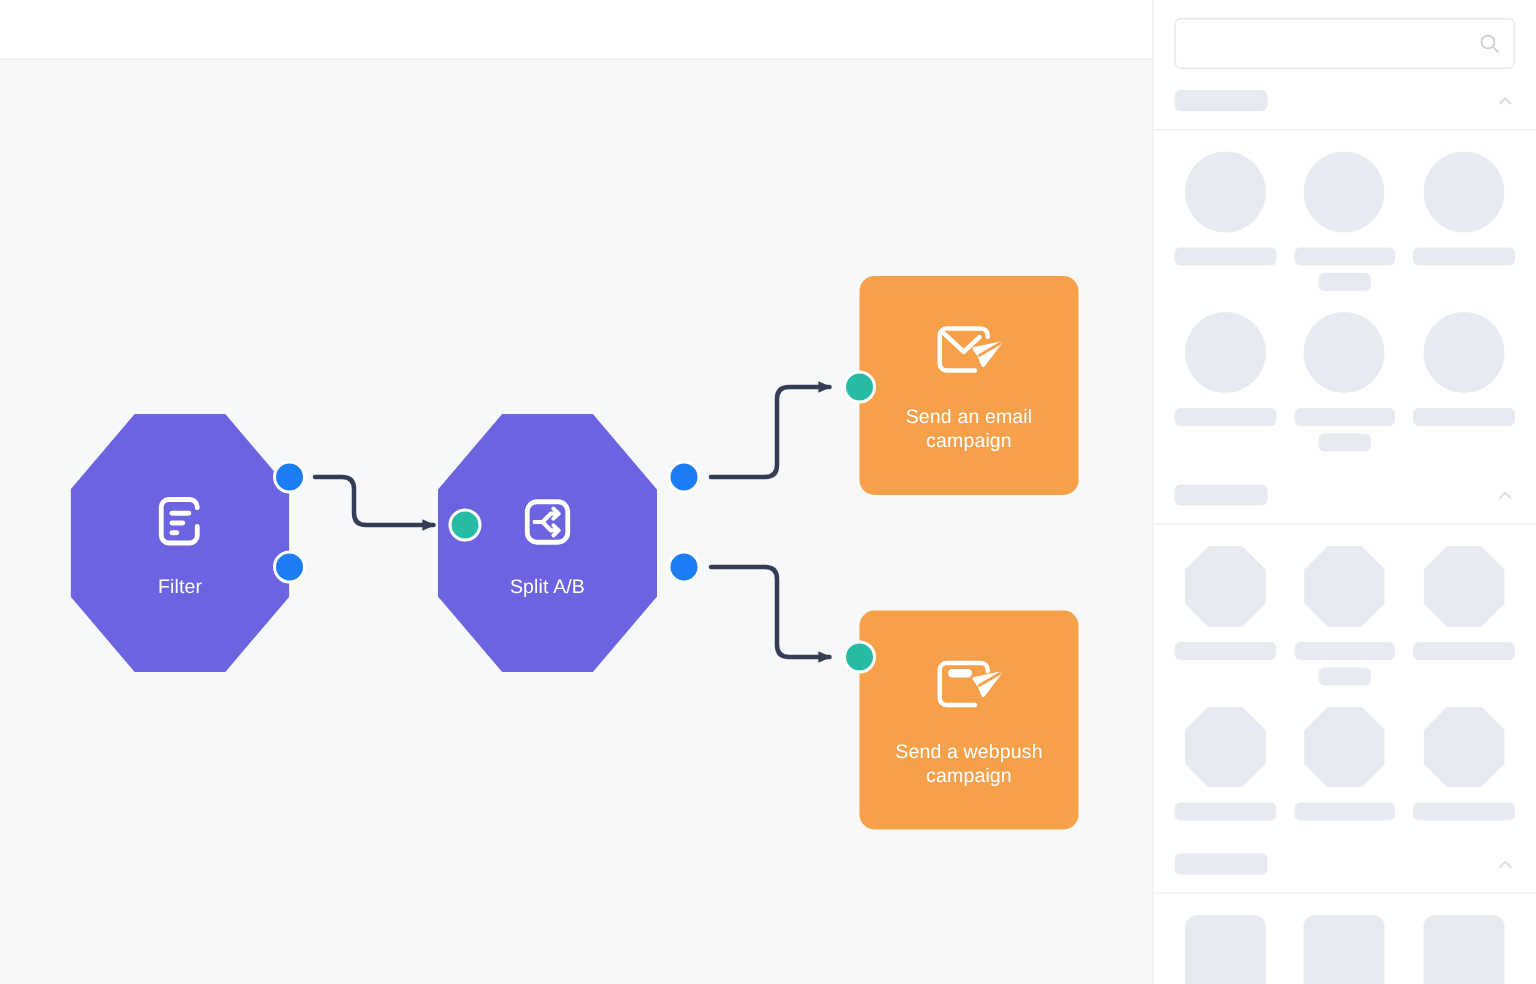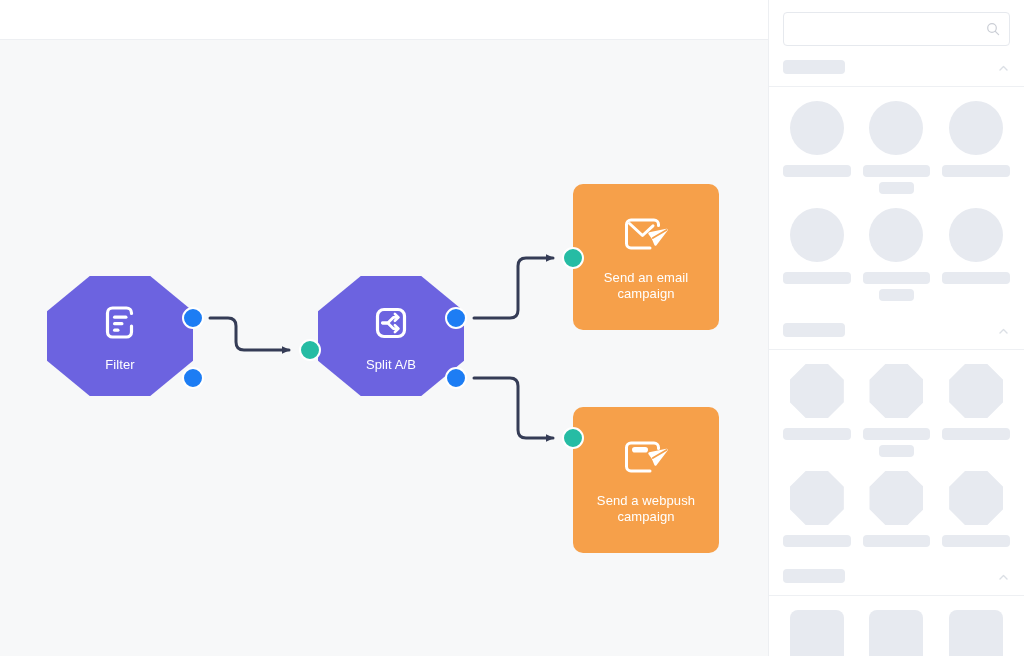--- a/index.html
+++ b/index.html
@@ -40,21 +40,21 @@
 
   
   .node {
     position: absolute;
     display: flex;
     flex-direction: column;
     align-items: center;
     justify-content: center;
   }
   .node-oct {
-    width: 146px; height: 120px;
+    width: 146px; height: 172px;
     background: #6c63e0;
     clip-path: polygon(29.3% 0%, 70.7% 0%, 100% 29.3%, 100% 70.7%,
                        70.7% 100%, 29.3% 100%, 0% 70.7%, 0% 29.3%);
   }
   .node-rect {
     width: 146px; height: 146px;
     background: #f6a04a;
     border-radius: 10px;
   }
   .node-icon { display: block; }
@@ -196,21 +196,21 @@
           <rect x="16" y="15.5" width="14.5" height="3.3" rx="1.65" fill="#ffffff"></rect>
           <rect x="16" y="22" width="10.5" height="3.3" rx="1.65" fill="#ffffff"></rect>
           <rect x="16" y="28.5" width="6.5" height="3.3" rx="1.65" fill="#ffffff"></rect>
         </svg>
       </span>
       <span class="node-label">Filter</span>
     </div>
     <div class="port port-out" style="left:182px; top:267px;"></div>
     <div class="port port-out" style="left:182px; top:327px;"></div>
 
-    <div class="node node-oct" style="left:318px; top:236px;">
+    <div class="node node-oct" style="left:292px; top:236px;">
       <span class="node-icon">
         <svg width="46" height="46" viewBox="0 0 46 46" fill="none">
           <rect x="9.5" y="9.5" width="27" height="27" rx="6.5" stroke="#ffffff" stroke-width="3.2"></rect>
           <path d="M14.5 23 h5.2 l5.6-5.6 h4.4" stroke="#ffffff" stroke-width="2.8" stroke-linecap="round" stroke-linejoin="round"></path>
           <path d="M14.5 23 h5.2 l5.6 5.6 h4.4" stroke="#ffffff" stroke-width="2.8" stroke-linecap="round" stroke-linejoin="round"></path>
           <path d="M26.9 14 l3.6 3.4 -3.6 3.4" stroke="#ffffff" stroke-width="2.6" stroke-linecap="round" stroke-linejoin="round" fill="none"></path>
           <path d="M26.9 25.2 l3.6 3.4 -3.6 3.4" stroke="#ffffff" stroke-width="2.6" stroke-linecap="round" stroke-linejoin="round" fill="none"></path>
         </svg>
       </span>
       <span class="node-label">Split A/B</span>

